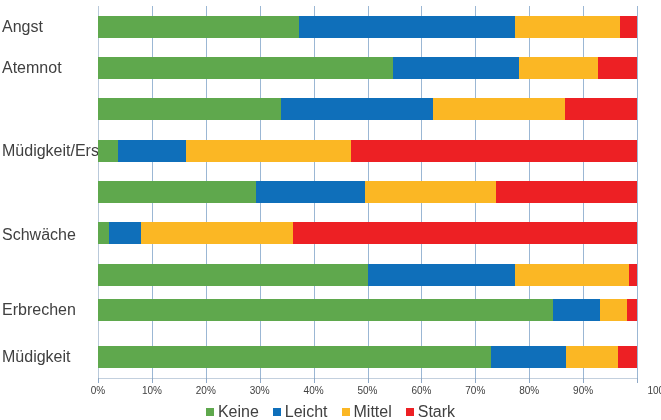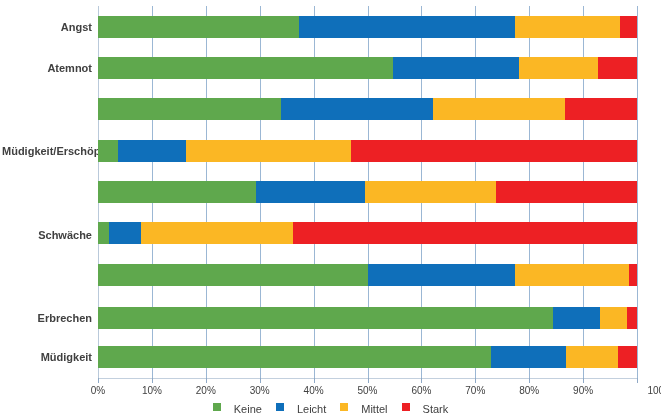--- a/index.html
+++ b/index.html
@@ -61,26 +61,25 @@
     position: absolute;
     top: 0;
     height: 100%;
   }
   .cat-label-wrap {
     position: absolute;
     left: -96px;
     width: 90px;
     top: 9px;
     height: 22px;
-    text-align: right;
-    font-size: 11px;
+    text-align: left;
+    font-size: 16px;
     color: #404040;
     line-height: 22px;
     white-space: nowrap;
-    font-weight: bold;
   }
 
   
   #x-axis-line {
     position: absolute;
     left: 98px;
     top: 378px;
     width: 539px;
     height: 1px;
     background: #c3d0de;
@@ -108,22 +107,23 @@
     left: 0;
     right: 0;
     top: 403px;
     display: flex;
     justify-content: center;
     align-items: center;
     gap: 14px;
   }
   .legend-item {
     display: flex;
-    gap: 13px;
-    font-size: 11px;
+    align-items: center;
+    gap: 4px;
+    font-size: 16px;
     color: #404040;
   }
   .legend-swatch {
     width: 8px;
     height: 8px;
     display: inline-block;
   }
 </style>
 </head>
 <body>
@@ -195,21 +195,21 @@
         </div>
       </div>
       <div class="row" style="top: 248px; height: 41.3333px;">
         <div class="bar" style="top: 9.66667px;">
           <div class="seg" title="Obstipation · Keine · 50%" style="left: 0px; width: 269.5px; background: rgb(95, 168, 77);"></div>
           <div class="seg" title="Obstipation · Leicht · 27.4%" style="left: 269.5px; width: 147.686px; background: rgb(15, 111, 186);"></div>
           <div class="seg" title="Obstipation · Mittel · 21.1%" style="left: 417.186px; width: 113.729px; background: rgb(251, 183, 36);"></div>
           <div class="seg" title="Obstipation · Stark · 1.5%" style="left: 530.915px; width: 8.085px; background: rgb(237, 32, 36);"></div>
         </div>
       </div>
-      <div class="row" style="top: 291px; height: 41.3333px;">
+      <div class="row" style="top: 283px; height: 41.3333px;">
         <div class="cat-label-wrap" style="top: 9.66667px;">Erbrechen</div>
         <div class="bar" style="top: 9.66667px;">
           <div class="seg" title="Erbrechen · Keine · 84.4%" style="left: 0px; width: 454.916px; background: rgb(95, 168, 77);"></div>
           <div class="seg" title="Erbrechen · Leicht · 8.7%" style="left: 454.916px; width: 46.893px; background: rgb(15, 111, 186);"></div>
           <div class="seg" title="Erbrechen · Mittel · 5.1%" style="left: 501.809px; width: 27.489px; background: rgb(251, 183, 36);"></div>
           <div class="seg" title="Erbrechen · Stark · 1.8%" style="left: 529.298px; width: 9.702px; background: rgb(237, 32, 36);"></div>
         </div>
       </div>
       <div class="row" style="top: 330.667px; height: 41.3333px;">
         <div class="cat-label-wrap" style="top: 9.66667px;">Müdigkeit</div>

